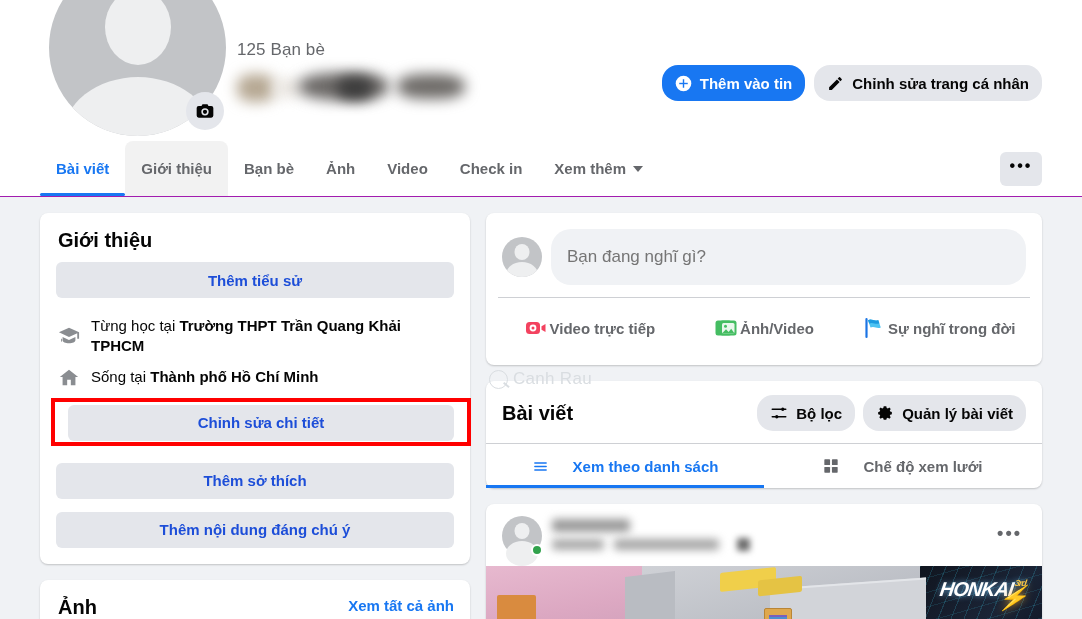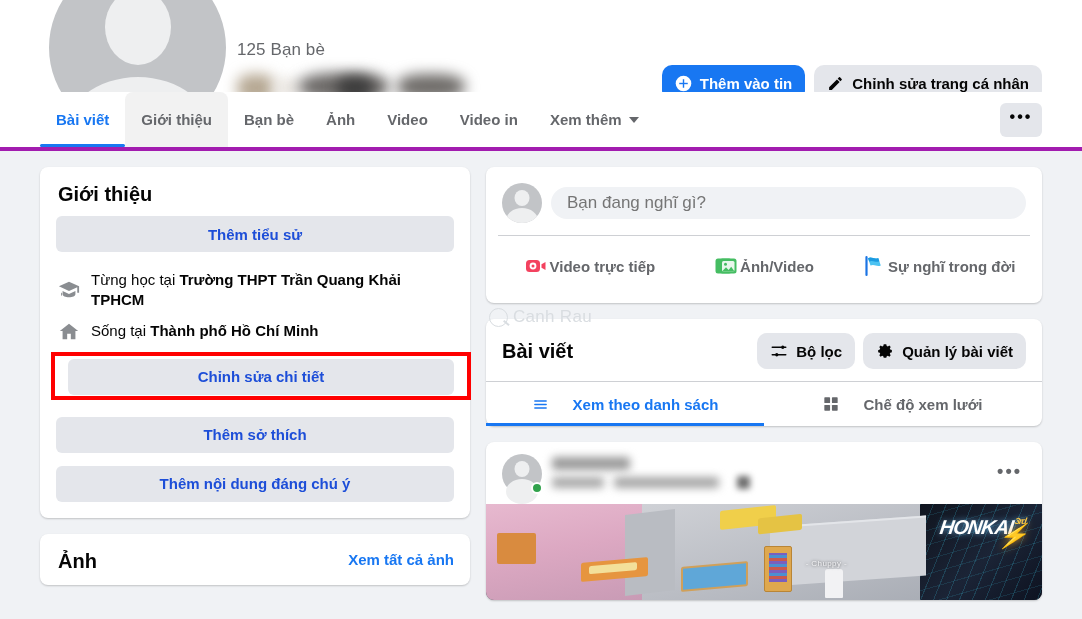--- a/index.html
+++ b/index.html
@@ -8,23 +8,23 @@
     overflow: hidden;
     background: #f0f2f5;
     font-family: "Liberation Sans", sans-serif;
     font-size: 15px;
     color: #050505;
   }
 
   
   .profile-header {
     background: #fff;
-    height: 151px;
+    height: 197px;
     position: relative;
-    border-bottom: 4px solid #a21caf;
+    border-bottom: 1px solid #a21caf;
   }
   .header-inner {
     width: 1082px;
     padding: 0 40px;
     position: relative;
     height: 141px;
   }
   .avatar-wrap {
     position: absolute;
     left: 45px; top: -45px;
@@ -92,21 +92,21 @@
   .bb5 { left: 160px; top: 3px; width: 68px; height: 25px; background: #6e6b68; }
 
   .header-actions {
     position: absolute;
     right: 40px; top: 65px;
     display: flex; gap: 9px;
   }
   .btn {
     display: inline-flex; align-items: center; gap: 8px;
     height: 36px; padding: 0 13px;
-    border-radius: 10px;
+    border-radius: 16px;
     font-size: 15px; font-weight: 700;
     border: none; cursor: pointer;
     font-family: inherit;
     white-space: nowrap;
   }
   .btn-primary { background: #1877f2; color: #fff; }
   .btn-secondary { background: #e4e6eb; color: #050505; }
   .btn svg { display: block; }
 
   
@@ -245,21 +245,21 @@
     width: 15px; height: 16px; border-radius: 50%;
     background: #eeeff0; left: 50%; transform: translateX(-50%); top: 7px;
   }
   .mini-av::after {
     content: ""; position: absolute;
     width: 32px; height: 25px; border-radius: 50%;
     background: #eeeff0; left: 50%; transform: translateX(-50%); top: 25px;
   }
   .composer-input {
     flex: 1 1 auto;
-    height: 32px;
+    height: 56px;
     background: #f0f2f5;
     border: none;
     border-radius: 20px;
     padding: 0 16px;
     font-family: inherit;
     font-size: 17px;
     color: #65676b;
     outline: none;
   }
   .composer-divider {
@@ -562,21 +562,21 @@
       <div class="nav-tab">
         <span>Bạn bè</span>
       </div>
       <div class="nav-tab">
         <span>Ảnh</span>
       </div>
       <div class="nav-tab">
         <span>Video</span>
       </div>
       <div class="nav-tab">
-        <span>Video in</span>
+        <span>Check in</span>
       </div>
       <div class="nav-tab">
         <span>Xem thêm</span>
         <span class="caret"></span>
       </div>
     </div>
     <div class="nav-more">
       <span>•••</span>
     </div>
   </div>

